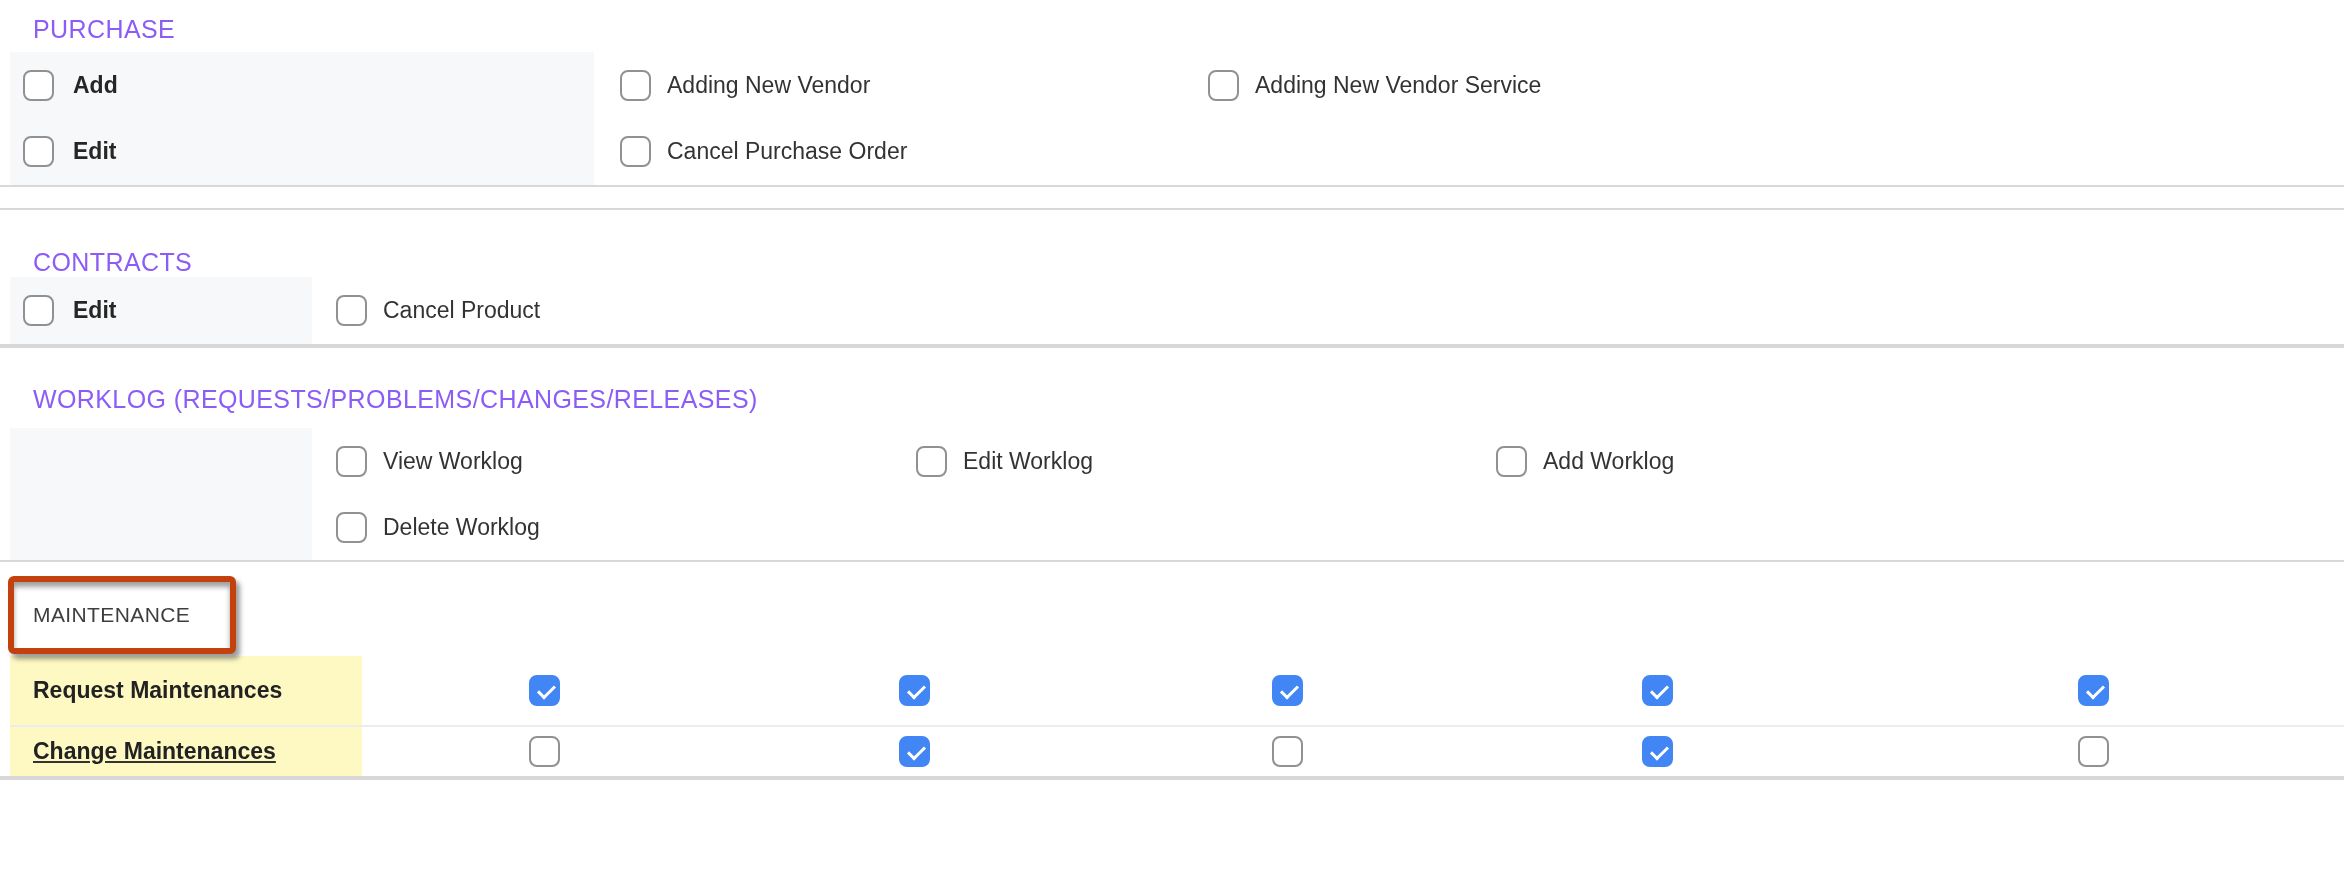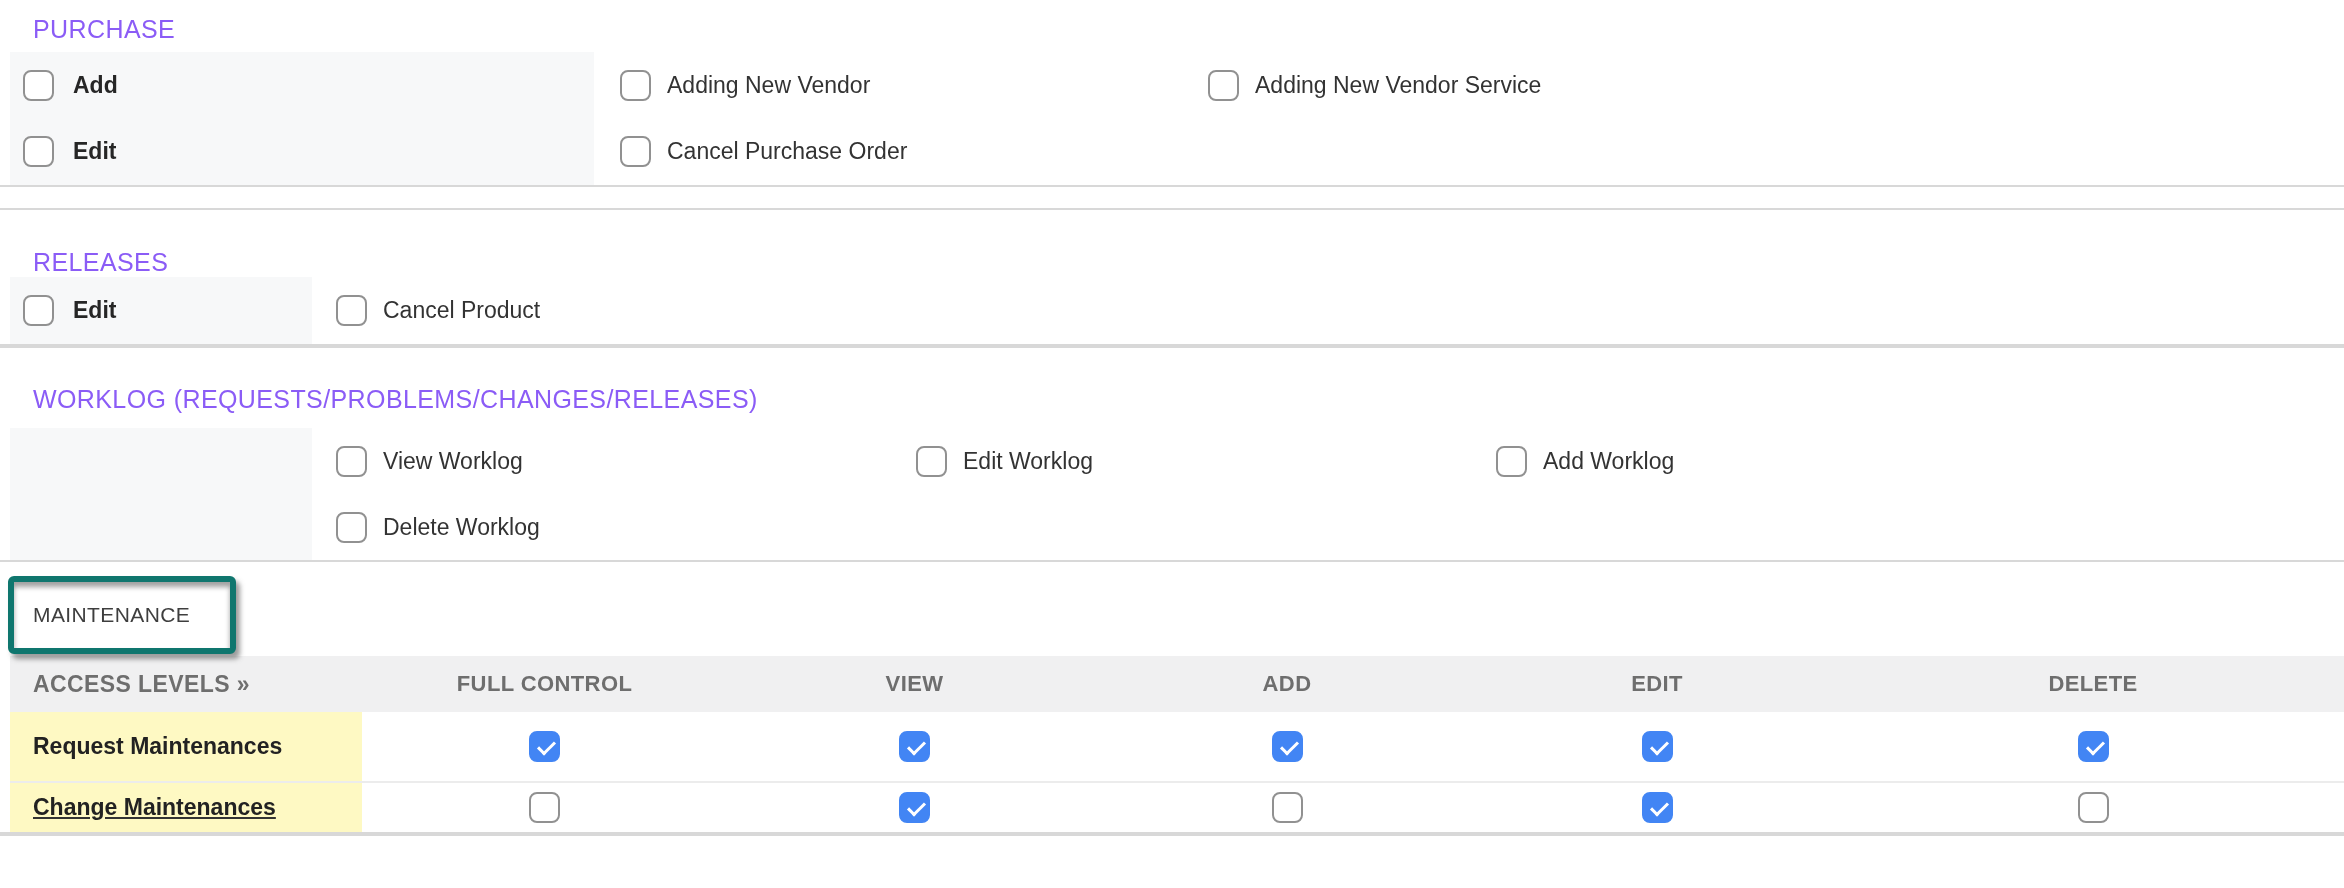--- a/index.html
+++ b/index.html
@@ -59,21 +59,21 @@
     border-left:3.5px solid #fff; border-bottom:3.5px solid #fff;
     transform:rotate(-45deg);
   }
 
   .lbl      { margin-left:16px; font-size:23px; color:#333; white-space:nowrap; }
   .lbl-bold { margin-left:19px; font-size:23px; font-weight:bold; color:#262626; white-space:nowrap; }
 
   
   .red-box {
     margin-left:8px; width:228px; height:78px;
-    border:6px solid #0f766e; border-radius:6px;
+    border:6px solid #c2410c; border-radius:6px;
     background:#fff;
     box-shadow:4px 5px 5px rgba(75,75,75,.55), inset 0 5px 5px rgba(70,70,70,.5);
     display:flex; align-items:center; padding-left:19px;
     position:relative; z-index:2;
   }
   .red-box .sec-label { font-size:21px; color:#3e3e3e; letter-spacing:.4px; }
   .spacer-after-red { height:2px; }
 
   
   .mtable { margin-left:10px; width:2334px; }
@@ -127,21 +127,21 @@
       <span class="cb"></span>
       <span class="lbl">Cancel Purchase Order</span>
     </div>
   </div>
 </div>
 
 <div class="divider div2"></div>
 <div class="spacer21"></div>
 <div class="divider div2"></div>
 
-<div class="sec-title t-contracts">RELEASES</div>
+<div class="sec-title t-contracts">CONTRACTS</div>
 
 <div class="block block-contracts">
   <div class="prow prow-tall">
     <div class="cell cell-main-narrow">
       <span class="cb"></span>
       <span class="lbl-bold">Edit</span>
     </div>
     <div class="cell cell-opt-w">
       <span class="cb"></span>
       <span class="lbl">Cancel Product</span>
@@ -181,28 +181,20 @@
 
 <div class="divider div2"></div>
 <div class="spacer14"></div>
 
 <div class="red-box">
   <span class="sec-label">MAINTENANCE</span>
 </div>
 <div class="spacer-after-red"></div>
 
 <div class="mtable">
-  <div class="mgrid mhead">
-    <div class="corner">ACCESS LEVELS »</div>
-    <div class="colh">FULL CONTROL</div>
-    <div class="colh">VIEW</div>
-    <div class="colh">ADD</div>
-    <div class="colh">EDIT</div>
-    <div class="colh">DELETE</div>
-  </div>
 
   <div class="mgrid mrow mrow1">
     <div class="rlabel">Request Maintenances</div>
     <div class="ccell">
         <span class="cb checked"></span>
       </div>
     <div class="ccell">
         <span class="cb checked"></span>
       </div>
     <div class="ccell">

